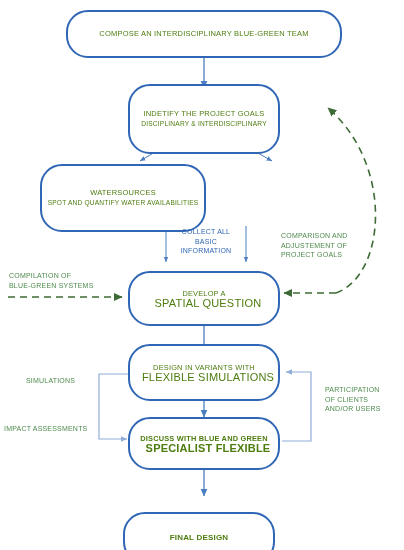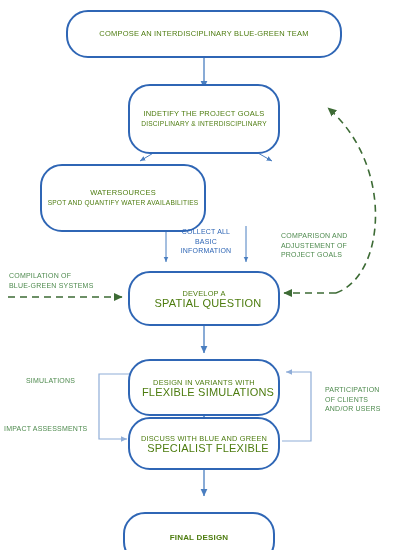--- a/index.html
+++ b/index.html
@@ -144,26 +144,26 @@
     <div class="line1">WATERSOURCES</div>
     <div class="line2">SPOT AND QUANTIFY WATER AVAILABILITIES</div>
   </div>
 
 
   <div class="node two-line" style="left:128px; top:271px; width:152px; height:55px;">
     <div class="line1">DEVELOP A</div>
     <div class="line2">SPATIAL QUESTION</div>
   </div>
 
-  <div class="node two-line" style="left:128px; top:359px; width:152px; height:57px;">
+  <div class="node two-line" style="left:128px; top:344px; width:152px; height:57px;">
     <div class="line1">DESIGN IN VARIANTS WITH</div>
     <div class="line2">FLEXIBLE SIMULATIONS</div>
   </div>
 
-  <div class="node two-line" style="left:128px; top:417px; width:152px; height:53px;">
+  <div class="node two-line" style="left:128px; top:417px; width:152px; height:53px;font-weight:bold;">
     <div class="line1">DISCUSS WITH BLUE AND GREEN</div>
     <div class="line2">SPECIALIST FLEXIBLE</div>
   </div>
 
   <div class="node final" style="left:123px; top:496px; width:152px; height:52px;margin-top:16px;">
     <div class="line1">FINAL DESIGN</div>
   </div>
 
   <div class="midlabel" style="left:175px; top:227px; width:62px;">
     <div>COLLECT ALL</div>

